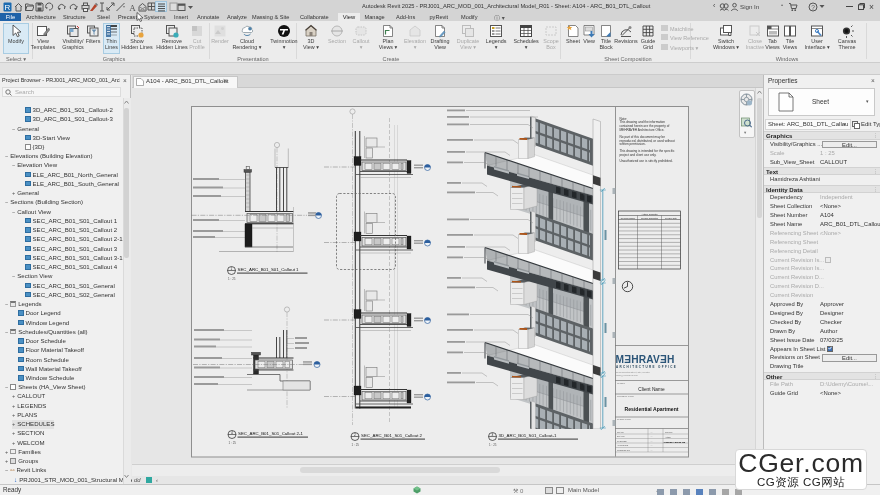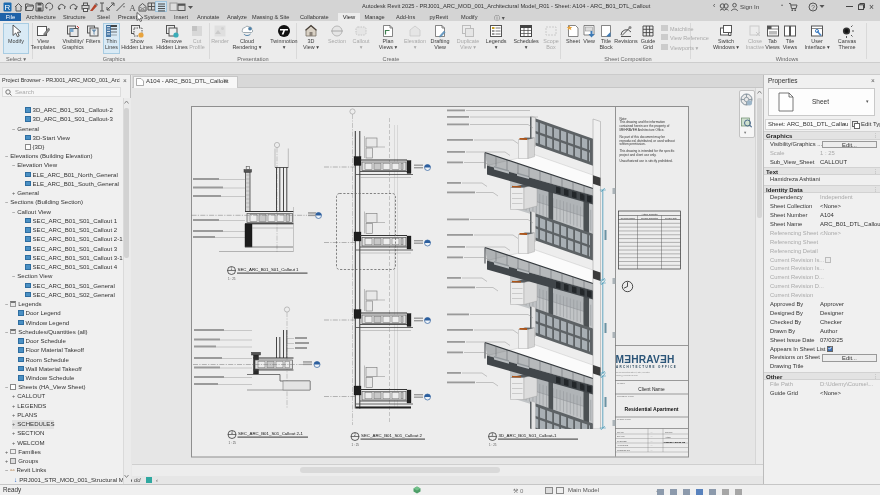--- a/index.html
+++ b/index.html
@@ -678,20 +678,25 @@
 <div class="abs" style="left:556px;top:486.5px;width:8px;height:7px;border:1px solid #888;background:#eee;"></div>
 <div class="abs tt" style="left:568px;top:486.5px;font-size:6px;color:#555;">Main Model</div>
 <div class="abs tt" style="left:655px;top:486.5px;font-size:5px;color:#777;">⌄</div>
 <div class="abs" style="left:657px;top:489px;width:7px;height:5.5px;background:#7a8ba0;opacity:0.85;"></div>
 <div class="abs" style="left:670px;top:489px;width:7px;height:5.5px;background:#7a8ba0;opacity:0.85;"></div>
 <div class="abs" style="left:683px;top:489px;width:7px;height:5.5px;background:#7a8ba0;opacity:0.85;"></div>
 <div class="abs" style="left:696px;top:489px;width:7px;height:5.5px;background:#3d6fb4;opacity:0.85;"></div>
 <div class="abs" style="left:709px;top:489px;width:7px;height:5.5px;background:#7a8ba0;opacity:0.85;"></div>
 <div class="abs" style="left:722px;top:489px;width:7px;height:5.5px;background:#999;opacity:0.85;"></div>
 <div class="abs" style="left:735px;top:489px;width:7px;height:5.5px;background:#999;opacity:0.85;"></div>
+<div class="abs" style="left:734.8px;top:449.2px;width:132.5px;height:40.5px;background:#fff;
+ border:1px solid #d8d8d8;border-radius:4px;z-index:90;text-align:center;overflow:hidden;">
+ <div style="font-size:26.5px;color:#2b2b2b;line-height:25px;margin-top:1px;letter-spacing:0.8px;">CGer.com</div>
+ <div style="font-size:11.5px;color:#222;line-height:13px;letter-spacing:0.5px;">CG资源 CG网站</div>
+    </div>
 <div class="abs" style="left:132px;top:75px;width:631px;height:13px;background:#d8d8d8;border-bottom:1px solid #c6c6c6;"></div>
 <div class="abs" style="left:133px;top:76px;width:105px;height:12px;background:#f7f7f7;border:1px solid #c6c6c6;border-bottom:none;"></div>
 <div class="abs" style="left:136px;top:78px;width:8px;height:8px;">
       <svg width="8" height="8" viewBox="0 0 8 8">
         <path d="M0.5 0.5 H5 L7.5 3 V7.5 H0.5 Z" fill="#fff" stroke="#777" stroke-width="0.6"></path>
       </svg>
     </div>
 <div class="abs tt" style="left:146px;top:78px;font-size:6px;color:#333;">A104 - ARC_B01_DTL_Callout</div>
 <div class="abs tt" style="left:223px;top:77px;font-size:7px;color:#444;">×</div>
 <svg class="abs" style="left:131px;top:88px;" width="632" height="375.5" viewBox="131 88 632 375.5">

